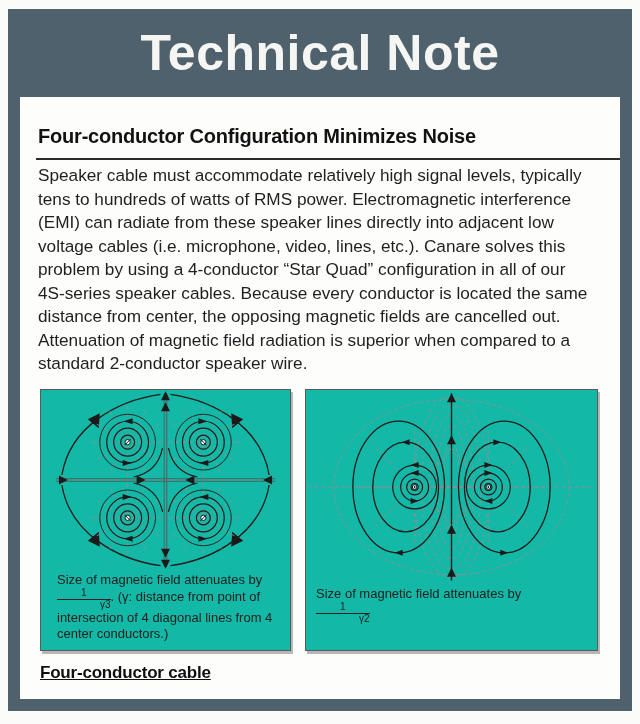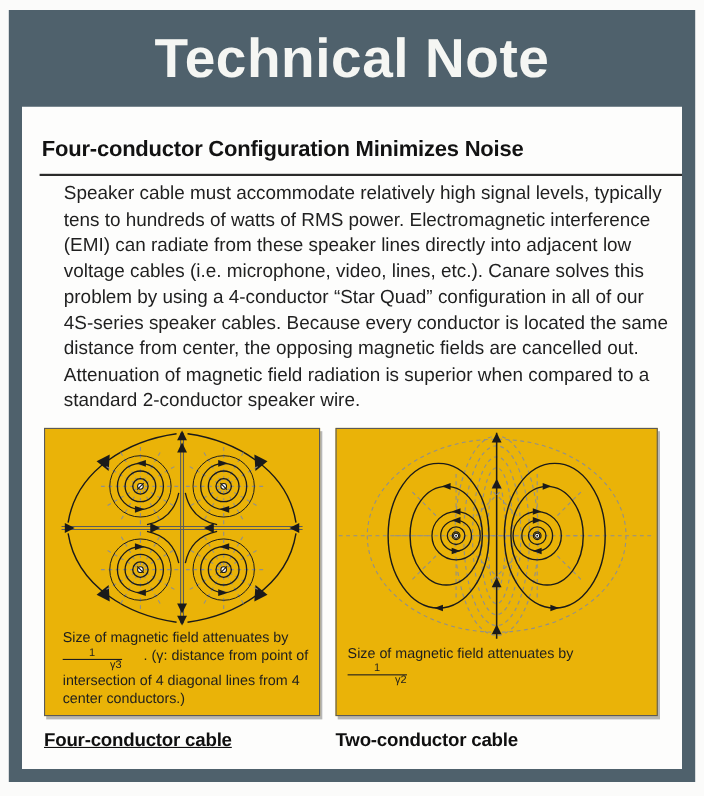--- a/index.html
+++ b/index.html
@@ -7,22 +7,22 @@
         font-family:"Liberation Sans","DejaVu Sans",sans-serif;}
   .frame{position:absolute;left:8px;top:9px;width:624px;height:702px;box-sizing:border-box;
          border:12px solid #4f616c;border-top:88px solid #4f616c;background:#fdfdfc;}
   .banner-title{position:absolute;left:0;top:-88px;width:100%;height:88px;line-height:88px;
          margin:0;text-align:center;font-size:50px;font-weight:bold;color:#f5f6f3;letter-spacing:0.5px;}
   .heading{position:absolute;left:18px;top:28px;margin:0;font-size:20px;font-weight:bold;
          color:#121212;letter-spacing:-0.2px;white-space:nowrap;}
   .rule{position:absolute;left:16px;top:61px;width:584px;height:2px;background:#2a2a2a;}
   .bodytext{position:absolute;left:18px;top:67px;width:578px;margin:0;font-size:17.2px;
          line-height:23.5px;color:#1f1f1f;}
-  .pre{white-space:pre-line;margin-left:20px;}
-  .figbox{position:absolute;top:292px;background:#eab308;border:1px solid #5a5a5a;
+  .pre{white-space:pre-line;}
+  .figbox{position:absolute;top:292px;background:#14b8a6;border:1px solid #5a5a5a;
          box-shadow:2px 3px 0 #b7b7b5;}
   .figbox.left{left:20px;width:249px;height:260px;}
   .figbox.right{left:285px;width:291px;height:260px;}
   .figbox svg{display:block;}
   .caption{font-size:13px;line-height:16px;color:#1e1e1e;}
   .caption .cap-line1{display:block;}
   .cap-left{padding:2px 6px 0 16px;}
   .cap-right{padding:2px 6px 0 10px;}
   .frac{display:inline-block;text-align:center;vertical-align:-7px;font-size:10px;line-height:1.05;}
   .frac .num{display:block;border-bottom:1px solid #1e1e1e;padding:0 1px;}
@@ -144,16 +144,15 @@
         <use href="#c2" transform="translate(-37,0)"></use>
         <use href="#c2" transform="translate(37,0) scale(-1,1)"></use>
       </svg>
       <div class="caption cap-right">
         <span class="cap-line1">Size of magnetic field attenuates by</span>
         <span class="frac"><span class="num">1</span><span class="den">γ2</span></span>
       </div>
     </div>
 
     <p class="figlabel left">Four-conductor cable</p>
-    <p class="figlabel right">Two-conductor cable</p>
 
   </div>
 </div>
 
 </body></html>

